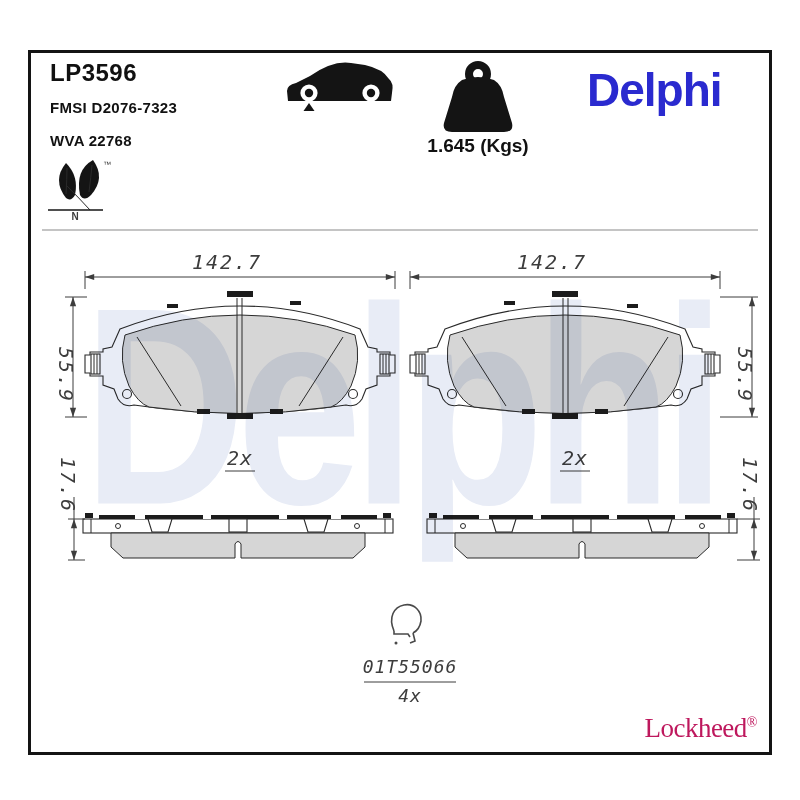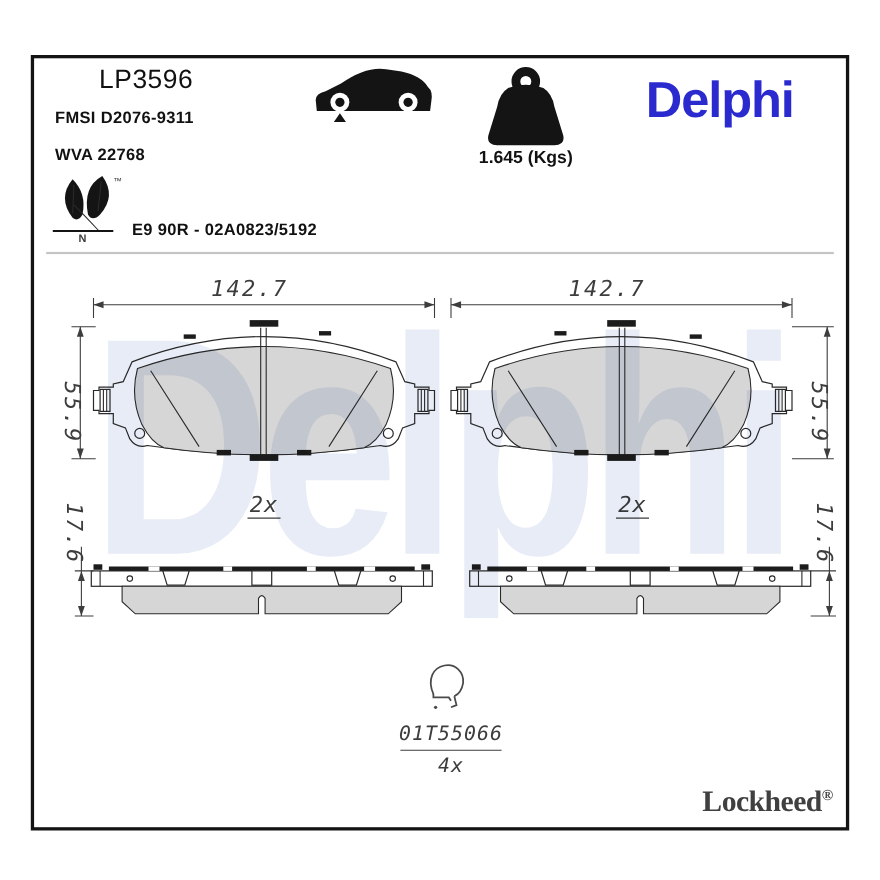--- a/index.html
+++ b/index.html
@@ -1,27 +1,27 @@
 <!DOCTYPE html>
 <html><head>
 <meta charset="utf-8">
 <style>
   html,body{margin:0;padding:0;background:#ffffff;}
   .page{position:relative;width:800px;height:800px;background:#fff;overflow:hidden;
         font-family:"Liberation Sans",sans-serif;color:#111;}
   .frame{position:absolute;left:28px;top:50px;width:738px;height:699px;
          border:3px solid #141414;background:#fff;}
   
-  .pn{position:absolute;left:19px;top:6px;font-size:24px;font-weight:normal;letter-spacing:.5px;margin-left:40px;}
+  .pn{position:absolute;left:19px;top:6px;font-size:24px;font-weight:bold;letter-spacing:.5px;}
   .ref{position:absolute;left:19px;font-size:15px;font-weight:bold;letter-spacing:.3px;}
   .fmsi{top:46px;} .wva{top:79px;}
   .car{position:absolute;left:252px;top:1px;}
   .weight{position:absolute;left:410px;top:8px;}
   .weight-label{position:absolute;left:372px;top:82px;width:150px;text-align:center;
-                font-size:16px;font-weight:bold;}
+                font-size:19px;font-weight:bold;}
   .delphi{position:absolute;left:556px;top:10px;font-size:46px;font-weight:bold;
           color:#2A2ACF;letter-spacing:-1px;}
   .leaf{position:absolute;left:14px;top:105px;}
   .e9{position:absolute;left:89px;top:148px;font-size:15px;font-weight:bold;letter-spacing:.3px;}
   .divider{position:absolute;left:11px;top:176px;width:716px;height:2px;background:#c4c4c4;}
   
   .draw{position:absolute;left:0px;top:180px;font-style:italic;}
   svg text{font-family:"DejaVu Sans Mono",monospace;fill:#3d3d3d;}
   .dim{font-size:20px;letter-spacing:2px;}
   .qty{font-size:20px;letter-spacing:1px;}
@@ -31,31 +31,31 @@
   .detail{fill:none;stroke:#2a2a2a;stroke-width:1;}
   .darktab{fill:#1c1c1c;stroke:none;}
   .dimline{stroke:#3d3d3d;stroke-width:1;fill:none;}
   
   .watermark{position:absolute;left:0;top:178px;width:738px;height:350px;overflow:hidden;
              pointer-events:none;mix-blend-mode:multiply;display:flex;align-items:center;
              justify-content:center;}
   .watermark span{font-size:225px;font-weight:bold;letter-spacing:-9px;color:#E8ECF6;
                   transform:scaleY(1.25);white-space:nowrap;}
   .lockheed{position:absolute;right:12px;top:660px;font-family:"Liberation Serif",serif;
-            font-weight:bold;font-size:27px;letter-spacing:-0.5px;color:#404040;}
+            font-weight:normal;font-size:27px;letter-spacing:-0.5px;color:#be185d;}
   .lockheed sup{font-size:14px;}
 </style>
 </head>
 <body>
 
 <div class="page">
   <div class="frame">
 
     <div class="pn">LP3596</div>
-    <div class="ref fmsi">FMSI D2076-9311</div>
+    <div class="ref fmsi">FMSI D2076-7323</div>
     <div class="ref wva">WVA 22768</div>
 
     <div class="car">
       <svg width="114" height="58" viewBox="0 0 114 58">
         <path fill="#141414" d="M5,47 L4,37 Q4,31 13,29 L27,22 Q50,6 68,9 L82,11 Q100,15 106,25 Q111,29 109,39 L108,47 Z"></path>
         <circle cx="26" cy="39" r="8.6" fill="#ffffff"></circle>
         <circle cx="26" cy="39" r="4.2" fill="#141414"></circle>
         <circle cx="88" cy="39" r="8.6" fill="#ffffff"></circle>
         <circle cx="88" cy="39" r="4.2" fill="#141414"></circle>
         <polygon points="26,49 20.5,57 31.5,57" fill="#141414"></polygon>
@@ -76,21 +76,20 @@
       <svg width="66" height="64" viewBox="0 0 66 64">
         <path fill="#141414" d="M21,40 Q7,22 21,5 Q34,18 30,37 Q26,44 21,40 Z"></path>
         <path fill="#141414" d="M35,37 Q30,12 48,2 Q61,20 46,37 Q39,44 35,37 Z"></path>
         <path class="detail" stroke="#ffffff" stroke-width="1.2" fill="none" d="M21,36 Q22,20 22,10 M44,34 Q46,18 47,7"></path>
         <path class="detail" d="M22,28 Q34,40 45,52"></path>
         <line x1="3" y1="52" x2="58" y2="52" stroke="#141414" stroke-width="1.6"></line>
         <text x="30" y="62" font-size="10" text-anchor="middle" fill="#141414" style="font-family:'Liberation Sans',sans-serif;font-weight:bold">N</text>
         <text x="58" y="9" font-size="8" fill="#141414" style="font-family:'Liberation Sans',sans-serif">™</text>
       </svg>
     </div>
-    <div class="e9">E9 90R - 02A0823/5192</div>
 
     <div class="divider"></div>
 
     <div class="draw">
       <svg width="738" height="519" viewBox="0 0 738 519">
         <defs>
           <marker id="arr" markerWidth="11" markerHeight="8" refX="10" refY="0" viewBox="-1 -4 12 8" orient="auto-start-reverse" markerUnits="userSpaceOnUse">
             <path d="M10,0 L0,3.4 L0,-3.4 Z" fill="#3d3d3d"></path>
           </marker>
 

